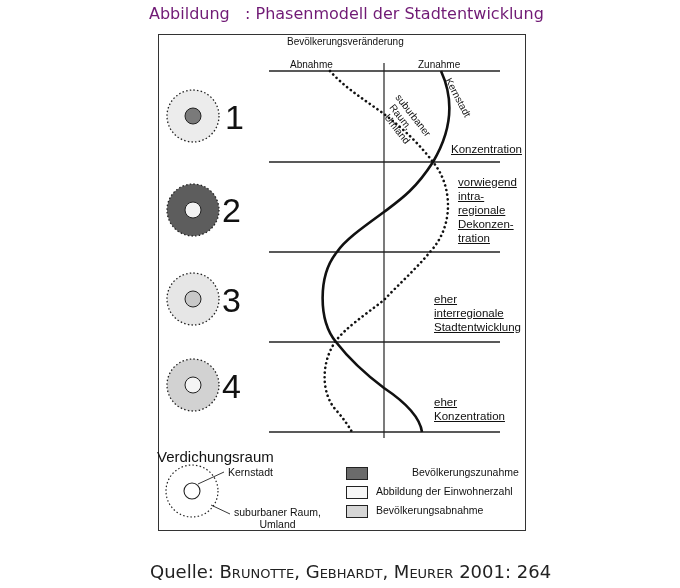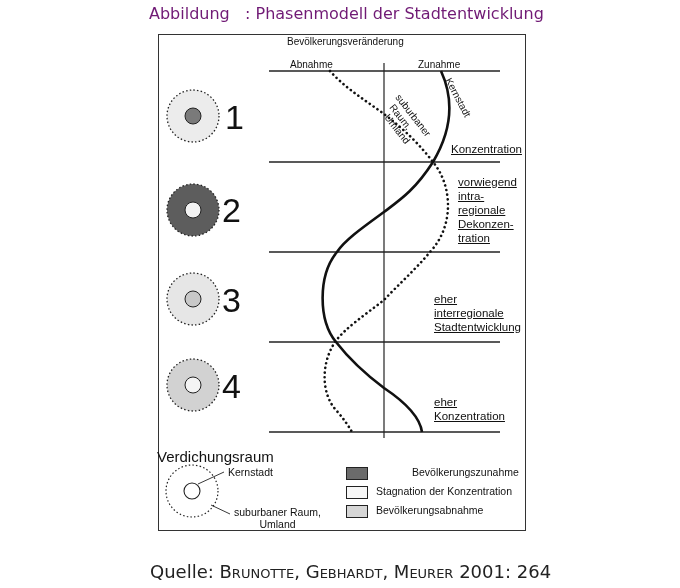--- a/index.html
+++ b/index.html
@@ -104,17 +104,17 @@
 <div class="legend-title">Verdichungsraum</div>
 <div class="legend-small" style="left:228px; top:466px;">Kernstadt</div>
 <div class="legend-small" style="left:234px; top:506px;text-align:center;">
   <div>suburbaner Raum,</div>
   <div>Umland</div>
 </div>
 
 <div class="swatch" style="left:346px; top:467px; background:#6b6b6b;"></div>
 <div class="sw-lbl" style="left:376px; top:466px;margin-left:36px;">Bevölkerungszunahme</div>
 <div class="swatch" style="left:346px; top:486px; background:#f7f7f7;"></div>
-<div class="sw-lbl" style="left:376px; top:485px;">Stagnation der Konzentration</div>
+<div class="sw-lbl" style="left:376px; top:485px;">Abbildung der Einwohnerzahl</div>
 <div class="swatch" style="left:346px; top:505px; background:#d6d6d6;"></div>
 <div class="sw-lbl" style="left:376px; top:504px;">Bevölkerungsabnahme</div>
 
 <div class="source"><span>Quelle: </span><span class="sc">Brunotte, Gebhardt, Meurer</span><span> 2001: 264</span></div>
 
 </body></html>

